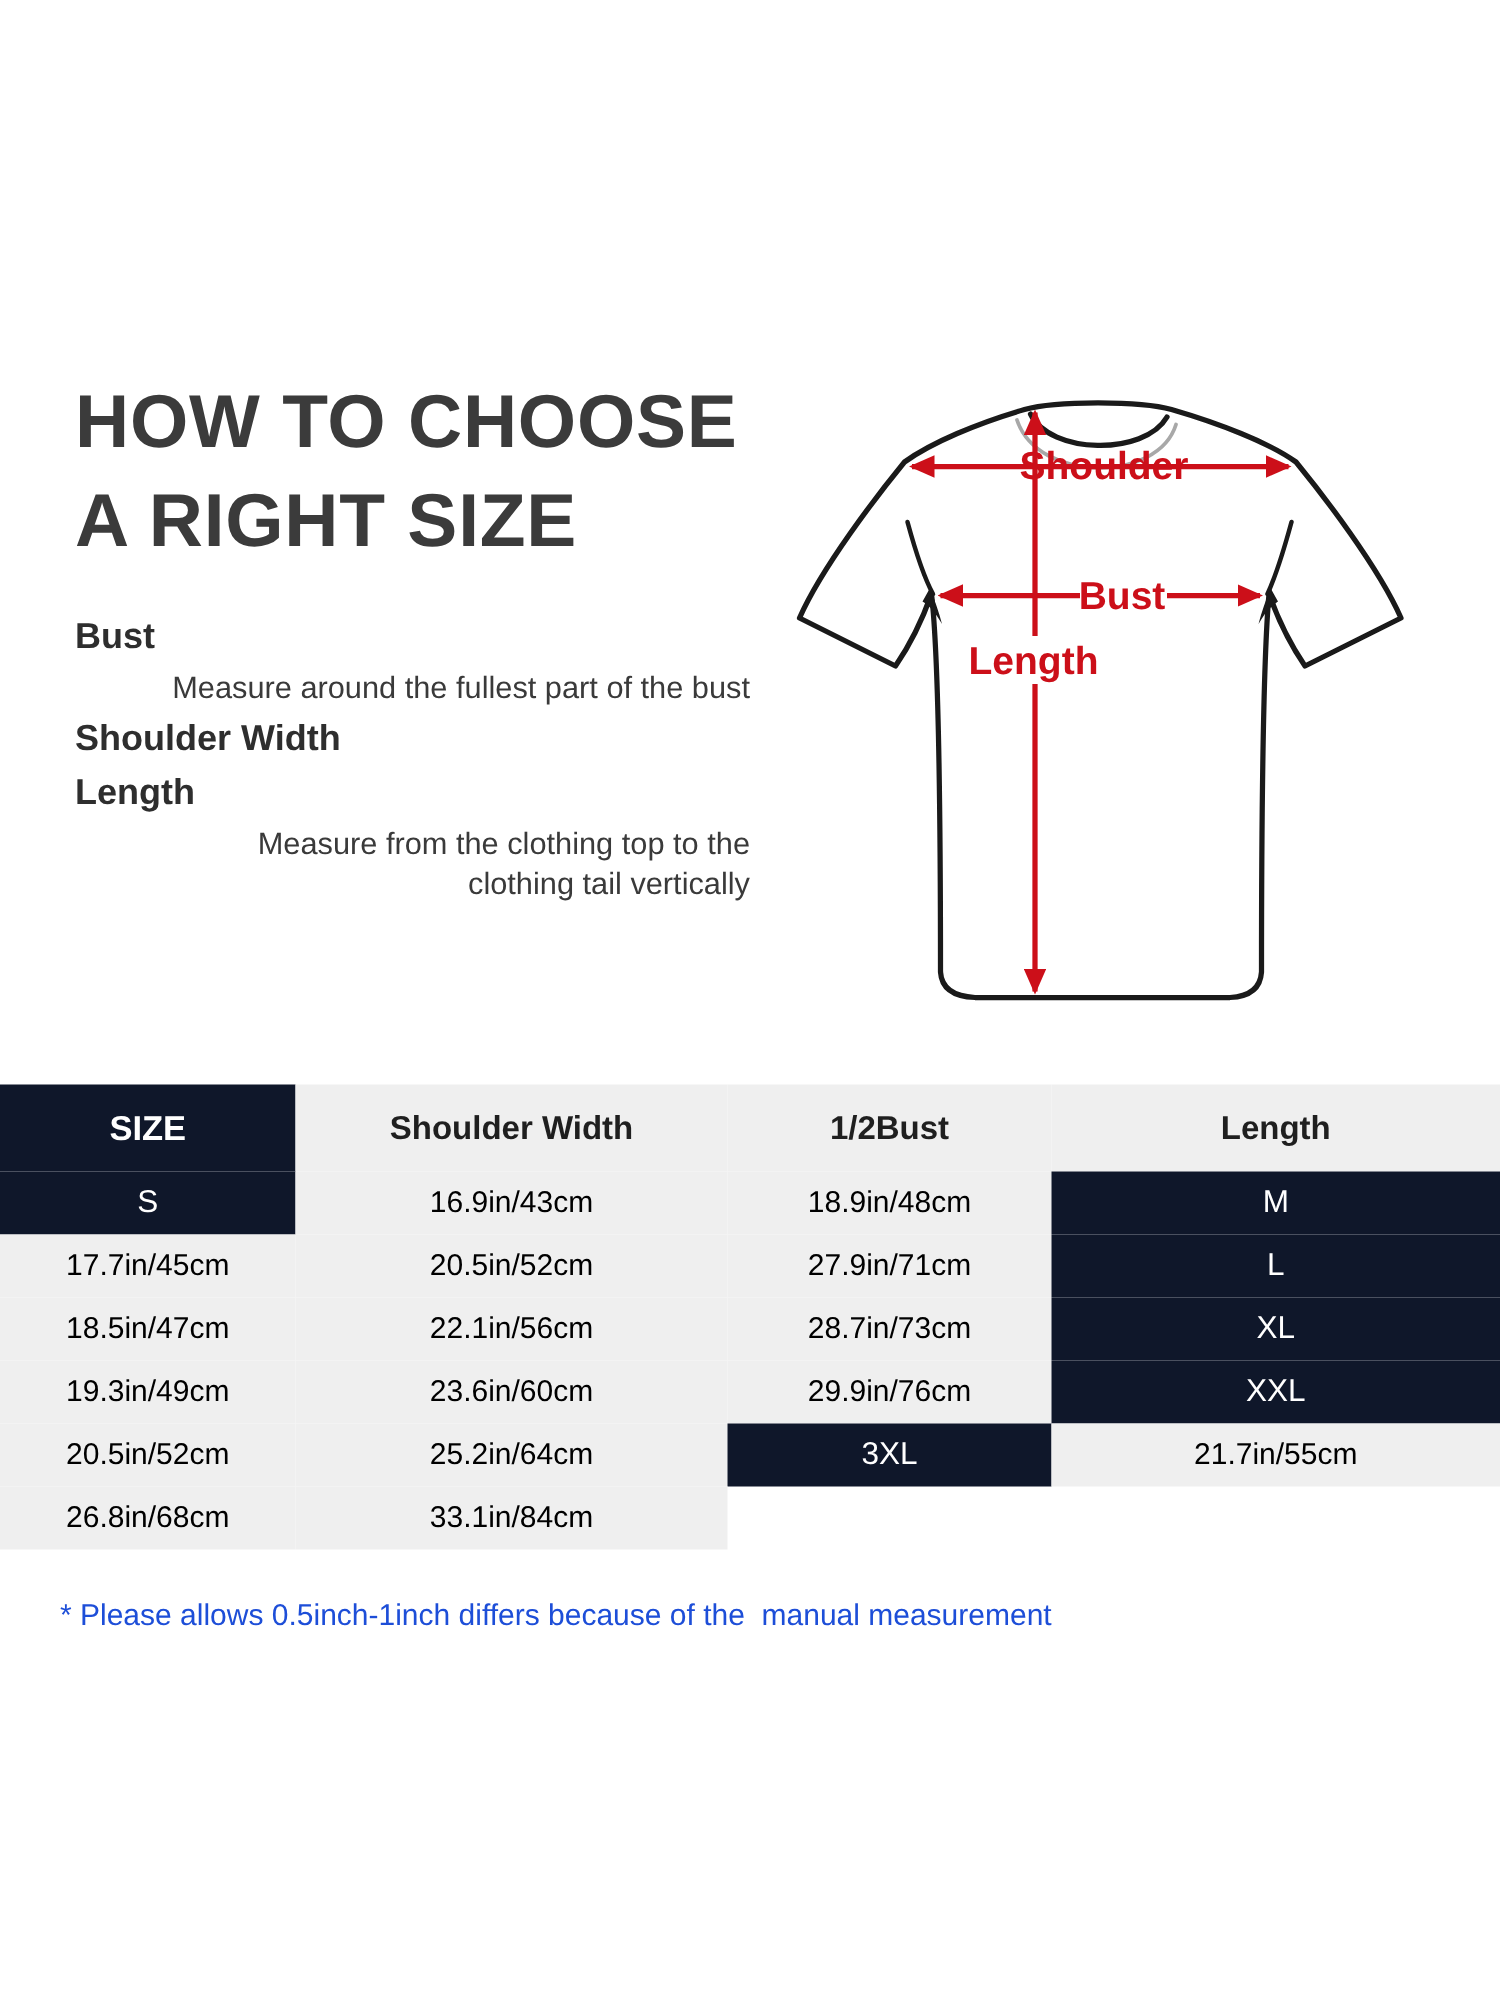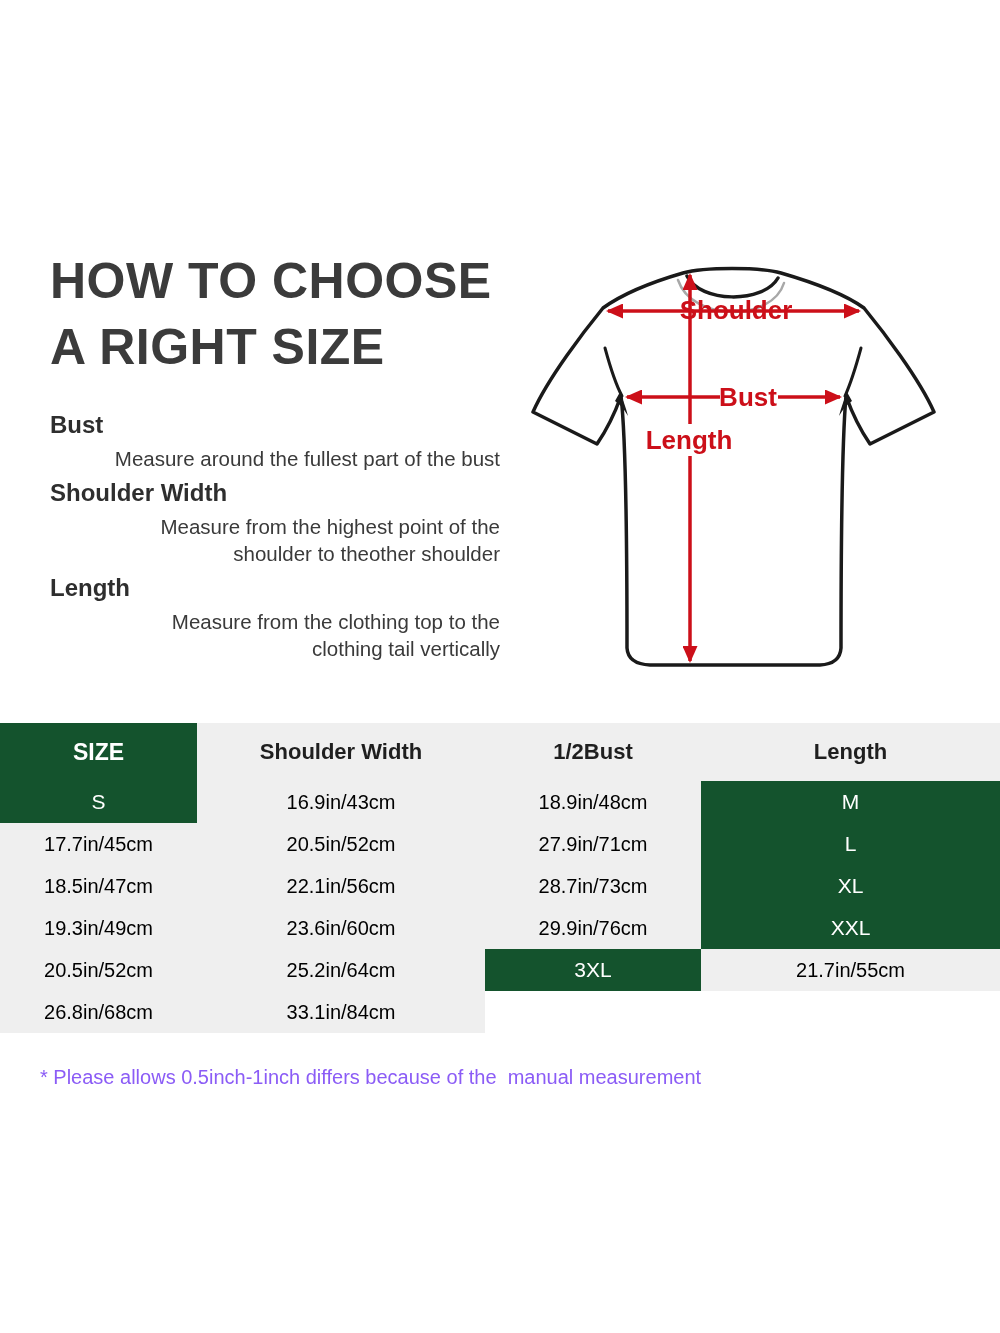--- a/index.html
+++ b/index.html
@@ -38,51 +38,49 @@
   .size-table {
     position:absolute; left:0; top:723px; width:1000px; height:310px;
     display:grid;
     grid-template-columns:197px 288px 216px 299px;
     grid-template-rows:58px repeat(6, 42px);
   }
   .cell {
     display:flex; align-items:center; justify-content:center;
     background:#efefef; font-size:20px; color:#000000;
   }
-  .cell.dark { background:#14532d; color:#ffffff; }
+  .cell.dark { background:#0f172a; color:#ffffff; }
   .cell.head { font-weight:bold; font-size:22px; color:#1f1f1f; }
   .cell.dark.head { color:#ffffff; font-size:23px; }
   .cell.size-label { font-size:21px; }
 
   
   .footnote {
     position:absolute; left:40px; top:1066px;
-    font-size:20px; color:#8b5cf6; white-space:pre-wrap;
+    font-size:20px; color:#1d4ed8; white-space:pre-wrap;
   }
 </style>
 </head>
 <body>
 
 <div class="canvas">
 
   <div class="left-col">
     <div class="main-title">
       <div>HOW TO CHOOSE</div>
       <div>A RIGHT SIZE</div>
     </div>
 
     <div class="section">
       <div class="section-heading">Bust</div>
       <div class="section-body">Measure around the fullest part of the bust</div>
     </div>
 
     <div class="section">
       <div class="section-heading">Shoulder Width</div>
-      <div class="section-body">Measure from the highest point of the
-shoulder to theother shoulder</div>
     </div>
 
     <div class="section">
       <div class="section-heading">Length</div>
       <div class="section-body">Measure from the clothing top to the
 clothing tail vertically</div>
     </div>
   </div>
 
   <div class="diagram">

